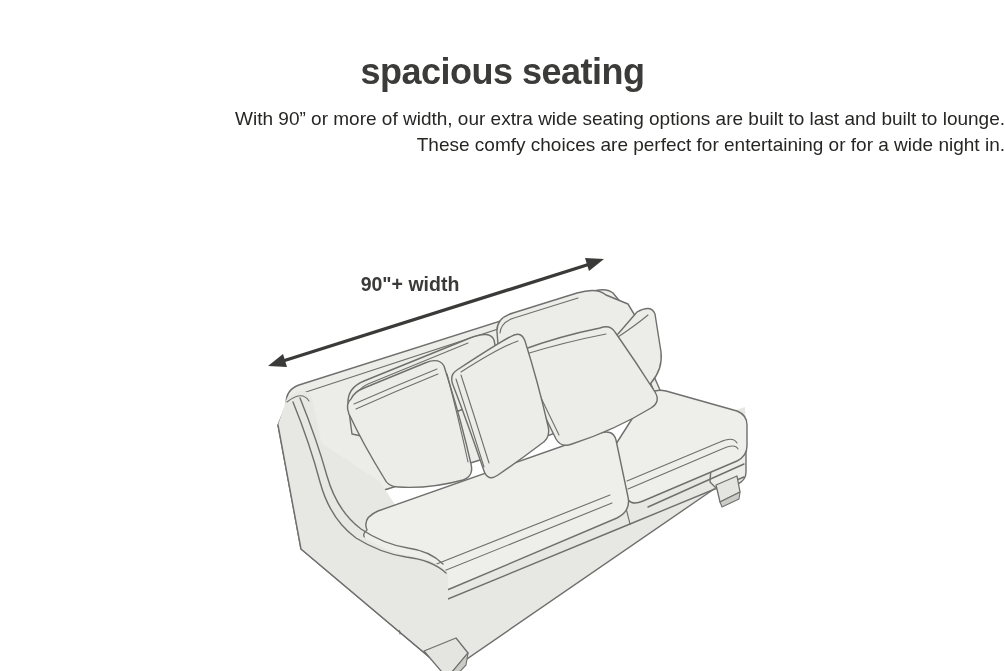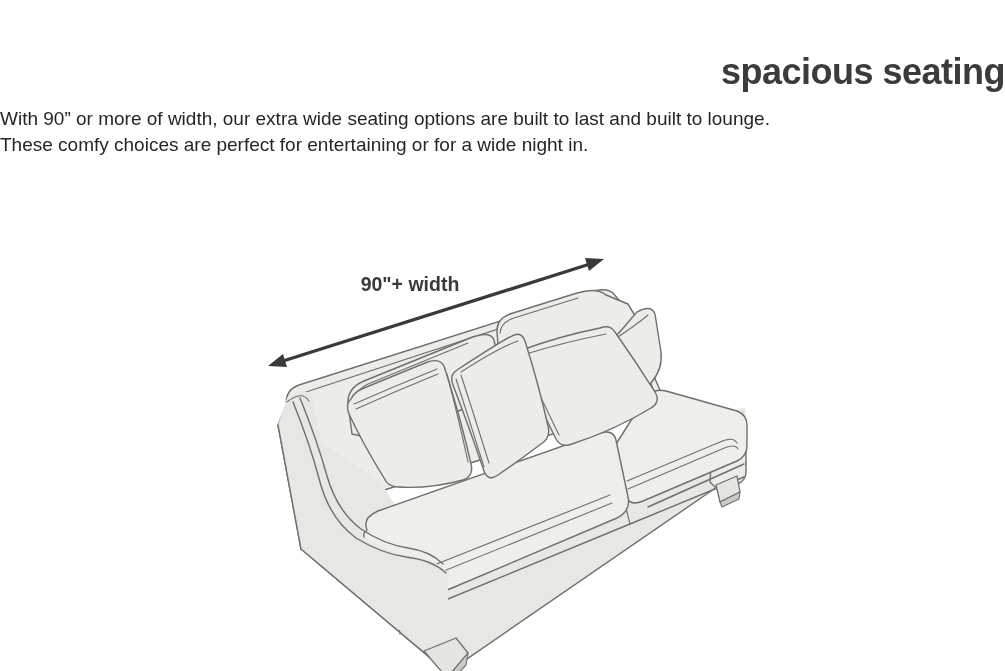--- a/index.html
+++ b/index.html
@@ -9,30 +9,30 @@
     font-family: "Liberation Sans", sans-serif;
     overflow: hidden;
   }
   .page {
     position: relative;
     width: 1005px; height: 671px;
     background: #ffffff;
   }
   .title {
     margin-top: 52px;
-    text-align: right;
+    text-align: center;
     font-size: 36px;
     font-weight: bold;
     letter-spacing: -0.5px;
     color: #3b3b39;
     line-height: 40px;
   }
   .desc {
     margin-top: 14px;
-    text-align: left;
+    text-align: right;
     font-size: 19px;
     line-height: 26px;
     color: #262624;
   }
   .diagram-svg {
     position: absolute;
     left: 0; top: 0;
     width: 1005px; height: 671px;
   }
   .dim-label {

